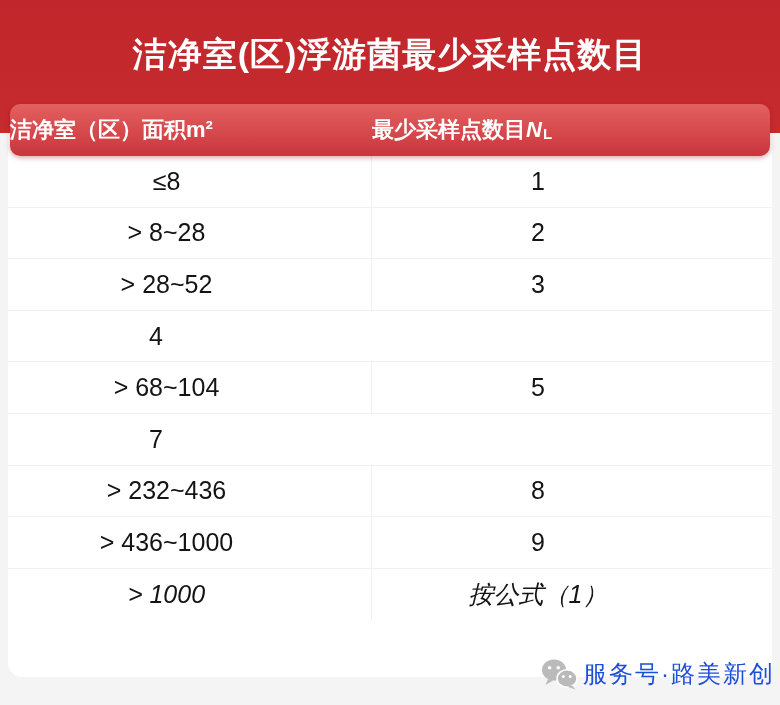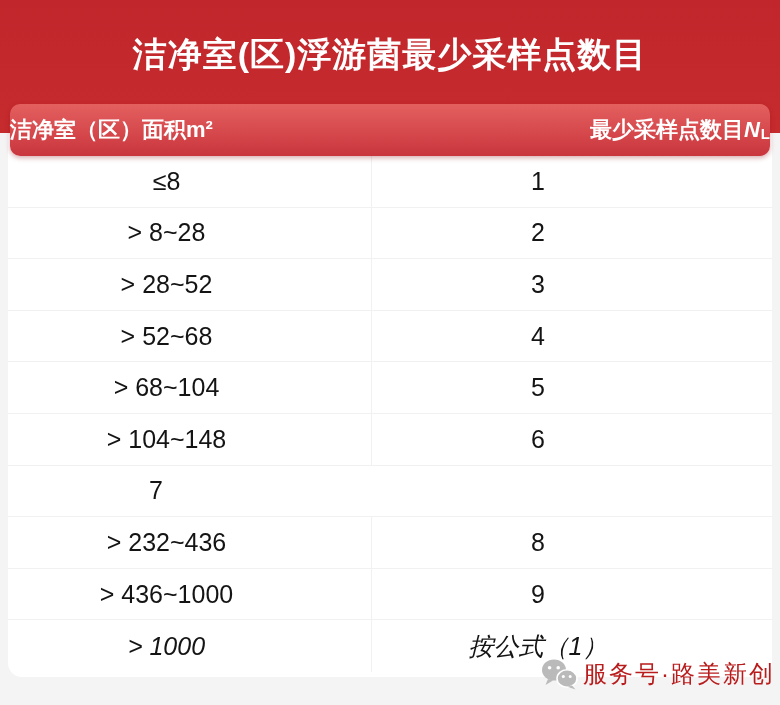--- a/index.html
+++ b/index.html
@@ -24,39 +24,39 @@
   .header-pill{
     position:absolute;left:10px;top:104px;width:760px;height:52px;
     border-radius:10px;
     background:linear-gradient(180deg,#e4605f 0%,#c9353d 100%);
     box-shadow:0 2px 5px rgba(140,20,30,0.35);
     display:grid;grid-template-columns:362px 1fr;align-items:center;
     color:#ffffff;font-weight:700;font-size:22px;
     box-sizing:border-box;
   }
   .h-left{text-align:left;padding-right:46px;}
-  .h-right{text-align:right;}
+  .h-right{text-align:left;padding-right:66px;}
   .n-symbol{font-style:italic;font-weight:700;}
   .n-sub{font-size:15px;font-weight:700;position:relative;top:2px;margin-left:1px;}
   .rows{position:absolute;left:0;top:23px;width:764px;}
   .row{
     display:grid;grid-template-columns:364px 400px;height:51.6px;
     border-bottom:1px solid #f1f1f1;box-sizing:border-box;
   }
   .row:last-child{border-bottom:none;font-style:italic;}
   .cell{
     display:flex;align-items:center;justify-content:center;
     font-size:25px;color:#141414;font-weight:500;box-sizing:border-box;
   }
   .cell.area{padding-right:46px;border-right:1px solid #f1f1f1;}
   .cell.points{padding-right:68px;}
   .watermark{
     position:absolute;top:656px;left:541px;height:36px;
     display:flex;align-items:center;gap:5px;
-    color:#b91c1c;font-size:24px;letter-spacing:2px;white-space:nowrap;
+    color:#1d4ed8;font-size:24px;letter-spacing:2px;white-space:nowrap;
   }
   .wechat-icon{flex:0 0 auto;display:block;}
 </style>
 </head>
 <body>
 
 <div class="banner"></div>
 <div class="page-title">洁净室(区)浮游菌最少采样点数目</div>
 
 <div class="card">
@@ -67,30 +67,25 @@
     </div>
     <div class="row">
       <div class="cell area">&gt; 8~28</div>
       <div class="cell points">2</div>
     </div>
     <div class="row">
       <div class="cell area">&gt; 28~52</div>
       <div class="cell points">3</div>
     </div>
     <div class="row">
-      <div class="cell area">&gt; 52~68</div>
       <div class="cell points">4</div>
     </div>
     <div class="row">
       <div class="cell area">&gt; 68~104</div>
       <div class="cell points">5</div>
-    </div>
-    <div class="row">
-      <div class="cell area">&gt; 104~148</div>
-      <div class="cell points">6</div>
     </div>
     <div class="row">
       <div class="cell points">7</div>
     </div>
     <div class="row">
       <div class="cell area">&gt; 232~436</div>
       <div class="cell points">8</div>
     </div>
     <div class="row">
       <div class="cell area">&gt; 436~1000</div>

